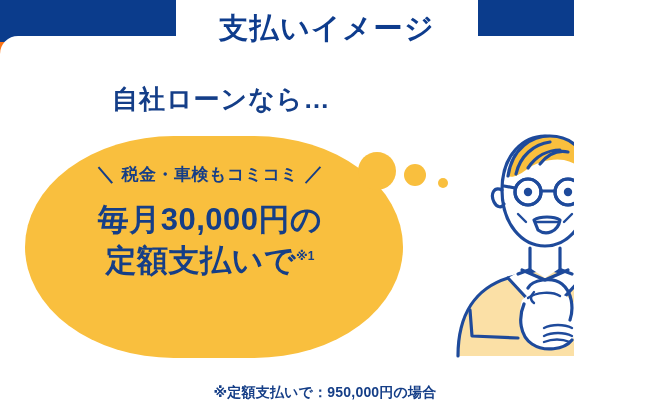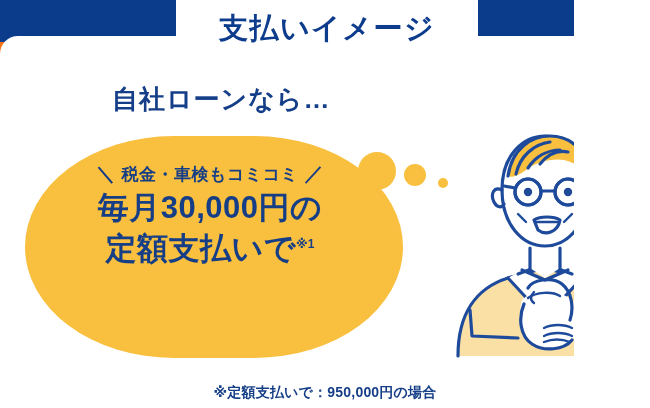--- a/index.html
+++ b/index.html
@@ -145,21 +145,21 @@
     line-height: 22px;
     white-space: nowrap;
   }
   .bubble-kicker .slash {
     display: inline-block;
     font-weight: bold;
     font-size: 19px;
     padding: 0 6px;
   }
   .bubble-main {
-    margin-top: 3px;
+    margin-top: 15px;
     font-size: 31px;
     font-weight: bold;
     line-height: 37px;
     letter-spacing: 0.5px;
     white-space: nowrap;
   }
   .sup-mark {
     font-size: 12px;
     font-weight: bold;
     vertical-align: super;

